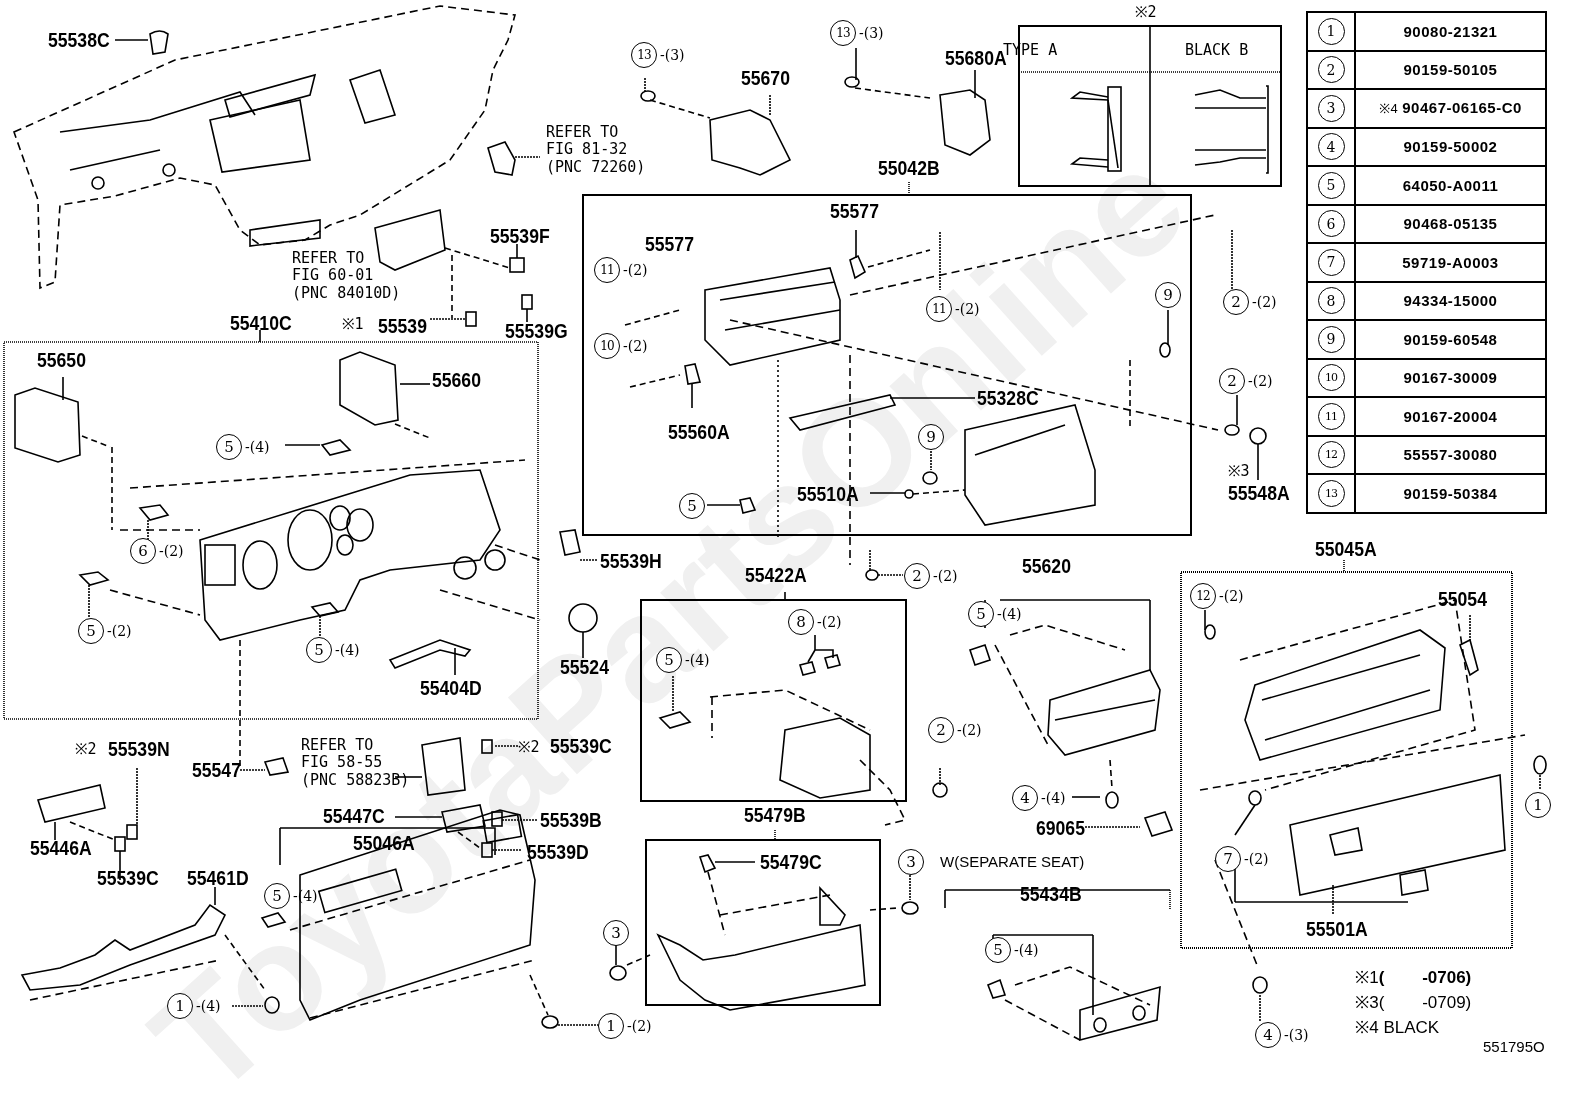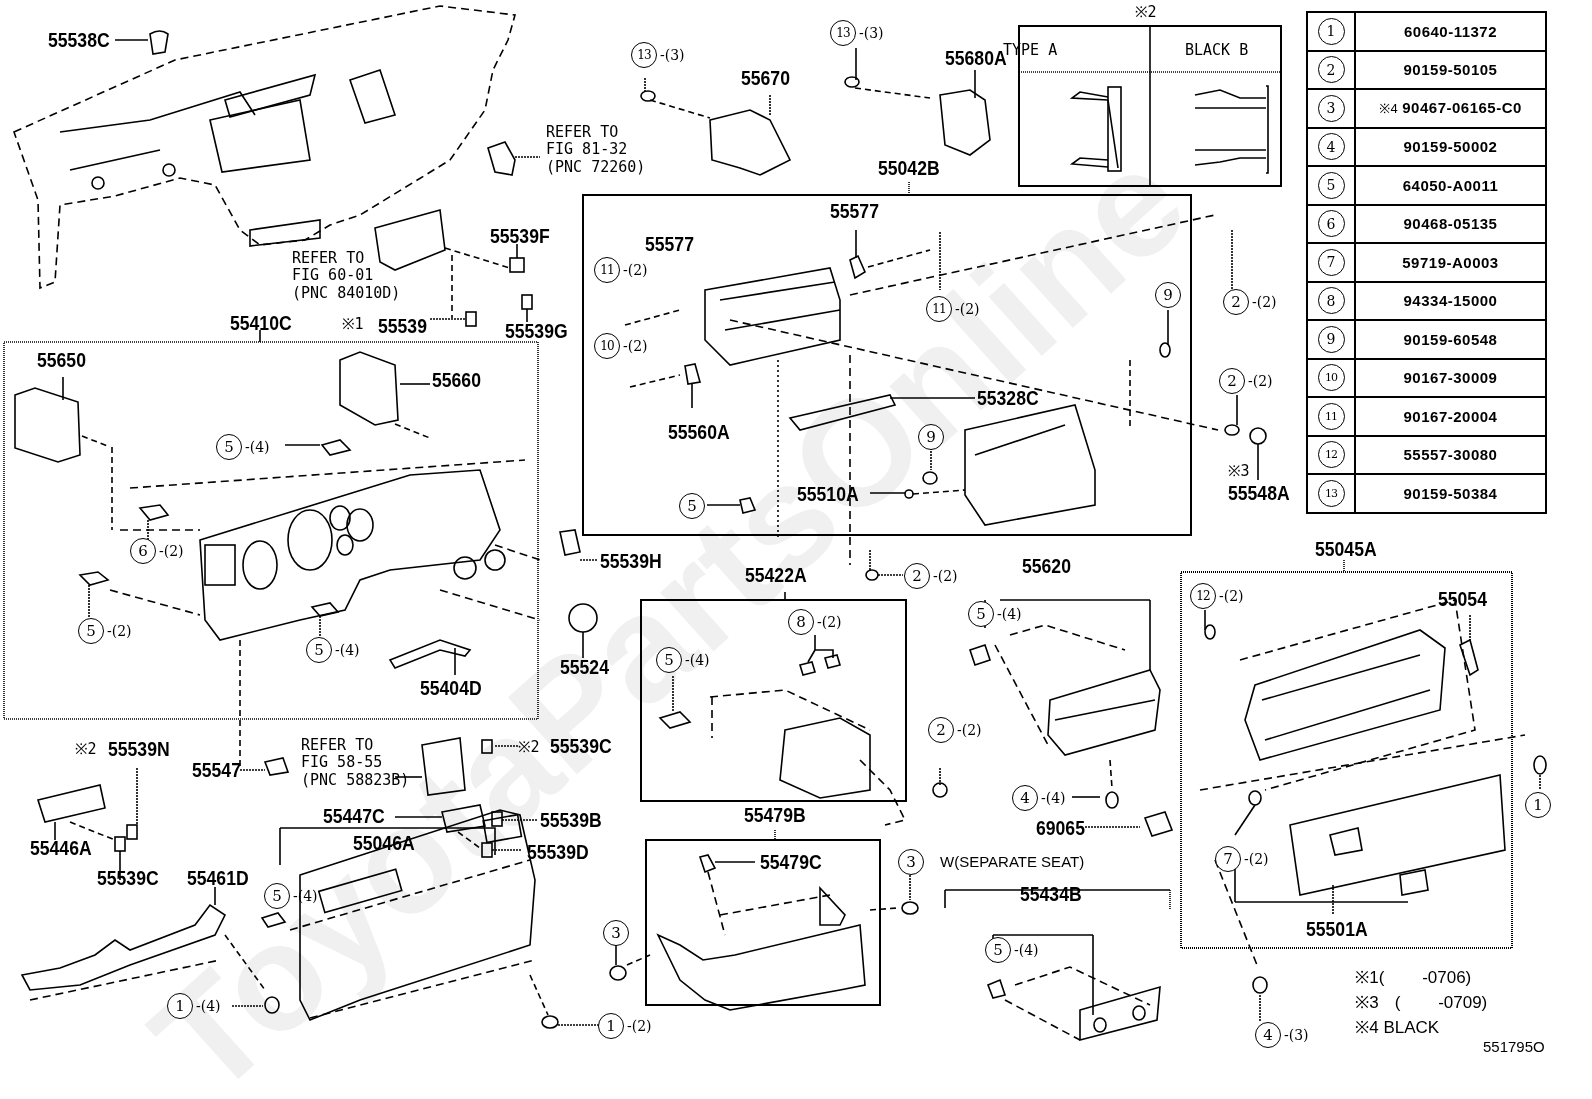--- a/index.html
+++ b/index.html
@@ -320,21 +320,21 @@
         <path d="M1015 985 L1070 967 L1150 1005" stroke-dasharray="8 5"></path>
         <path d="M1005 1000 L1080 1040" stroke-dasharray="8 5"></path>
       </g>
     </g>
   </svg>
 
   <table class="parts">
     <tbody id="parts-body">
         <tr>
           <td class="n"><span class="cc">1</span></td>
-          <td class="p"><span>60640-11372</span></td>
+          <td class="p"><span>90080-21321</span></td>
         </tr>
         <tr>
           <td class="n"><span class="cc">2</span></td>
           <td class="p"><span>90159-50105</span></td>
         </tr>
         <tr>
           <td class="n"><span class="cc">3</span></td>
           <td class="p"><span style="font-weight: normal; font-size: 13px; margin-right: 4px;">※4</span><span>90467-06165-C0</span></td>
         </tr>
         <tr>
@@ -497,19 +497,19 @@
       <div class="qty" style="left: 196px; top: 999px;">-(4)</div>
       <div class="circ" style="left: 598px; top: 1013px;">1</div>
       <div class="qty" style="left: 627px; top: 1019px;">-(2)</div>
       <div class="circ" style="left: 264px; top: 883px;">5</div>
       <div class="qty" style="left: 293px; top: 889px;">-(4)</div>
     </div>
 
   <div class="note" style="left:940px;top:853px;font-size:15px;">W(SEPARATE SEAT)</div>
 
   <div id="footnotes">
-      <div class="note" style="left: 1355px; top: 965px;"><span>※1</span><span style="white-space: pre;">(        -0706)</span></div>
-      <div class="note" style="left: 1355px; top: 990px;"><span>※3</span><span style="white-space: pre; margin-left: 16px;">(        -0709)</span></div>
+      <div class="note" style="left: 1355px; top: 965px;"><span>※1</span><span style="white-space: pre; font-weight: bold;">(        -0706)</span></div>
+      <div class="note" style="left: 1355px; top: 990px;"><span>※3</span><span style="white-space: pre;">(        -0709)</span></div>
       <div class="note" style="left: 1355px; top: 1015px;"><span>※4</span><span style="white-space: pre;"> BLACK</span></div>
     </div>
 
   <div class="note" style="left:1483px;top:1038px;font-size:15px;">551795O</div>
 </div>
 
 </body></html>

